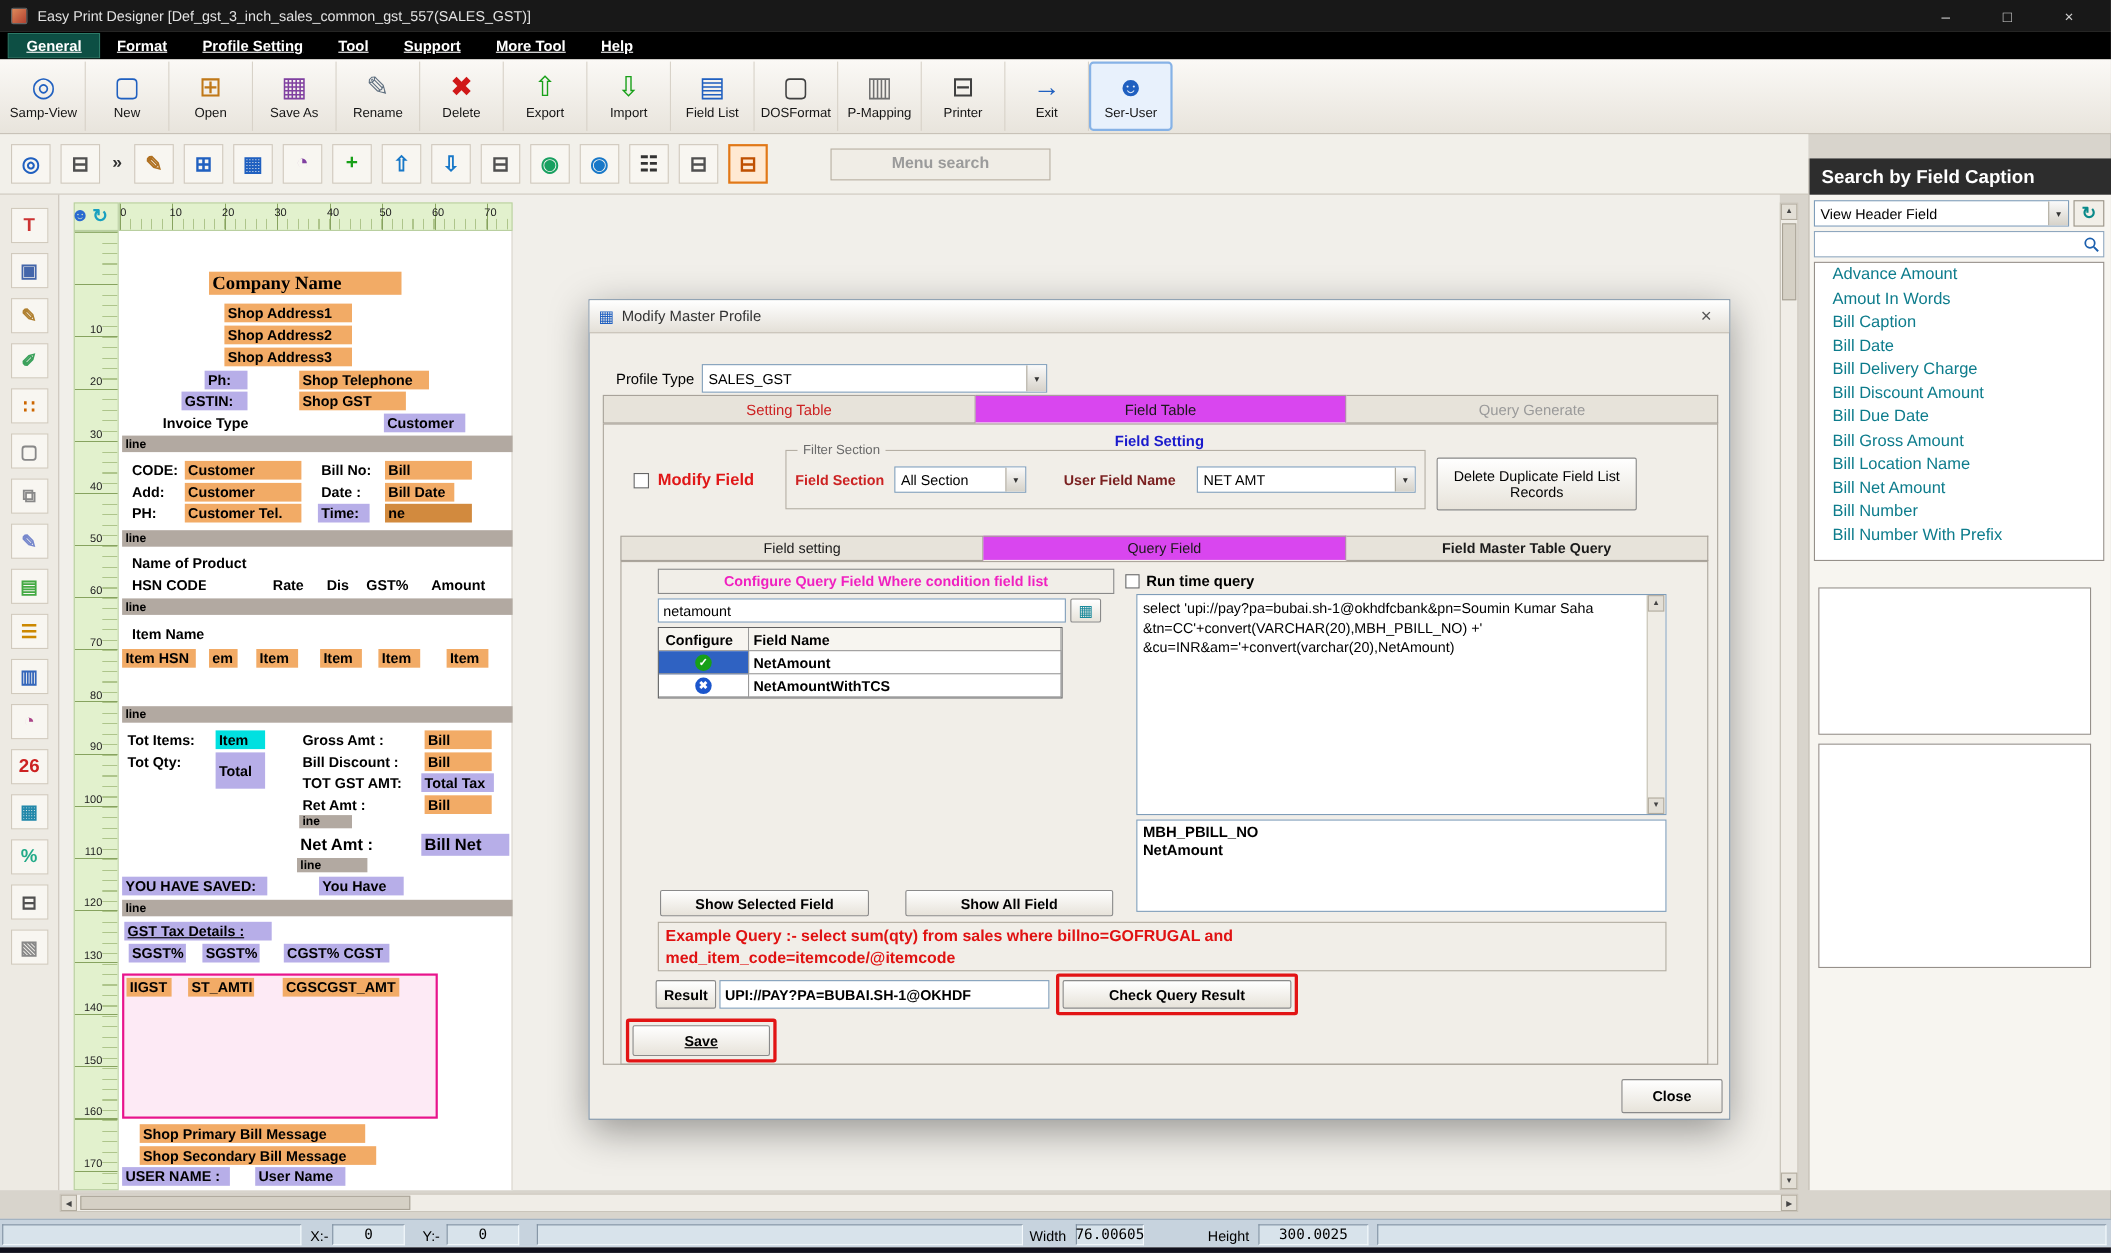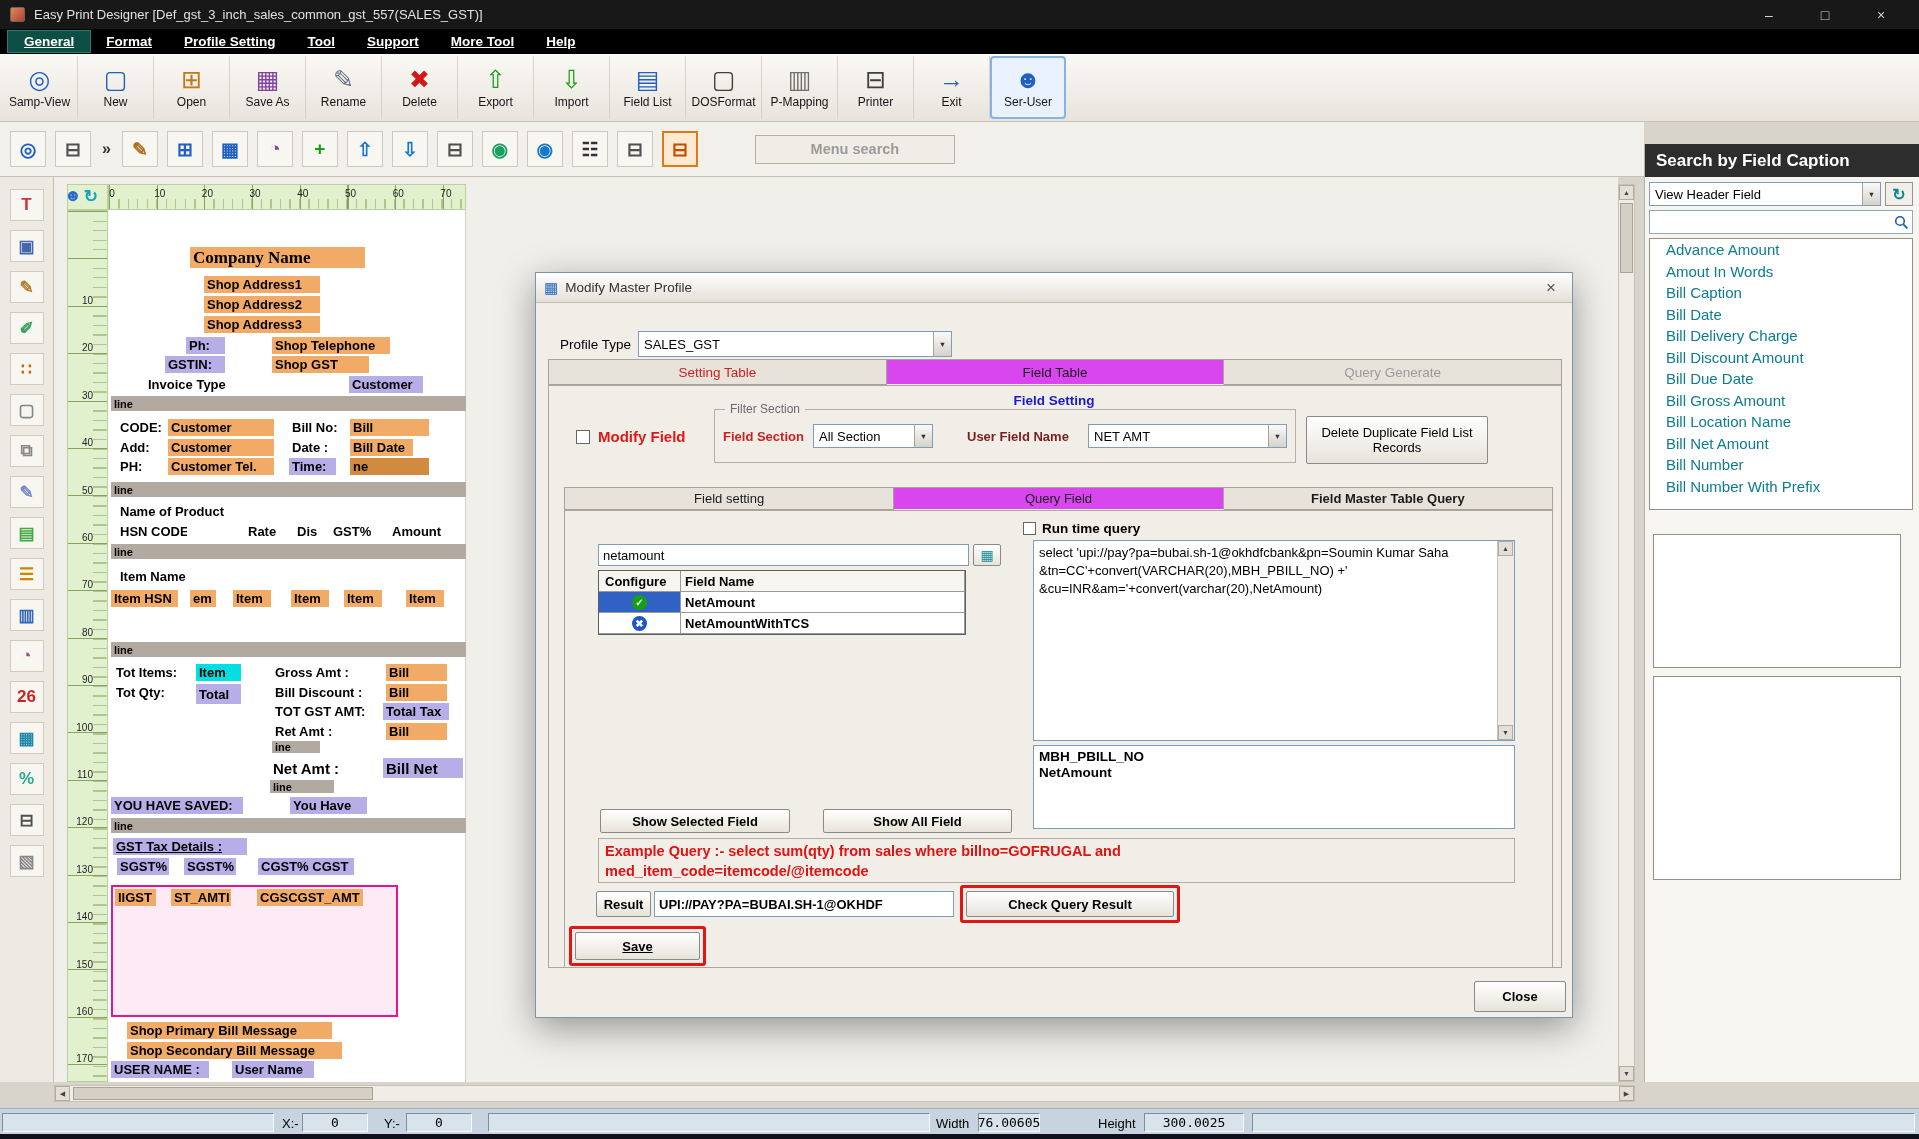--- a/index.html
+++ b/index.html
@@ -360,21 +360,21 @@
       <div class="cv-field bg-o" style="left: 233px; top: 590px; width: 38px; height: 17px; font-weight: bold;">Item</div>
       <div class="cv-field bg-o" style="left: 291px; top: 590px; width: 38px; height: 17px; font-weight: bold;">Item</div>
       <div class="cv-field bg-o" style="left: 344px; top: 590px; width: 38px; height: 17px; font-weight: bold;">Item</div>
       <div class="cv-field bg-o" style="left: 406px; top: 590px; width: 38px; height: 17px; font-weight: bold;">Item</div>
       <div class="cv-field bg-l" style="left: 111px; top: 642px; width: 355px; height: 15px; font-weight: bold; font-size: 11px;">line</div>
       <div class="cv-field bg-n" style="left: 113px; top: 664px; width: 72px; height: 17px; font-weight: bold;">Tot Items:</div>
       <div class="cv-field bg-c" style="left: 196px; top: 664px; width: 45px; height: 17px; font-weight: bold;">Item</div>
       <div class="cv-field bg-n" style="left: 272px; top: 664px; width: 82px; height: 17px; font-weight: bold;">Gross Amt :</div>
       <div class="cv-field bg-o" style="left: 386px; top: 664px; width: 61px; height: 17px; font-weight: bold;">Bill</div>
       <div class="cv-field bg-n" style="left: 113px; top: 684px; width: 60px; height: 17px; font-weight: bold;">Tot Qty:</div>
-      <div class="cv-field bg-p" style="left: 196px; top: 684px; width: 45px; height: 20px; font-weight: bold;">Total</div>
+      <div class="cv-field bg-p" style="left: 196px; top: 684px; width: 45px; height: 33px; font-weight: bold;">Total</div>
       <div class="cv-field bg-n" style="left: 272px; top: 684px; width: 94px; height: 17px; font-weight: bold;">Bill Discount :</div>
       <div class="cv-field bg-o" style="left: 386px; top: 684px; width: 61px; height: 17px; font-weight: bold;">Bill</div>
       <div class="cv-field bg-n" style="left: 272px; top: 703px; width: 102px; height: 17px; font-weight: bold;">TOT GST AMT:</div>
       <div class="cv-field bg-p" style="left: 383px; top: 703px; width: 66px; height: 17px; font-weight: bold;">Total Tax</div>
       <div class="cv-field bg-n" style="left: 272px; top: 723px; width: 68px; height: 17px; font-weight: bold;">Ret Amt :</div>
       <div class="cv-field bg-o" style="left: 386px; top: 723px; width: 61px; height: 17px; font-weight: bold;">Bill</div>
       <div class="cv-field bg-l" style="left: 272px; top: 741px; width: 48px; height: 12px; font-weight: bold; font-size: 11px;">ine</div>
       <div class="cv-field bg-n" style="left: 270px; top: 758px; width: 82px; height: 20px; font-weight: bold; font-size: 15px;">Net Amt :</div>
       <div class="cv-field bg-p" style="left: 383px; top: 758px; width: 80px; height: 20px; font-weight: bold; font-size: 15px;">Bill Net</div>
       <div class="cv-field bg-l" style="left: 270px; top: 780px; width: 64px; height: 13px; font-weight: bold; font-size: 11px;">line</div>
@@ -481,20 +481,21 @@
 
     <button class="btn" style="position:absolute;left:770px;top:143px;width:182px;height:48px;padding:0 10px">Delete Duplicate Field List Records</button>
 
     <div class="dlg-tabs" style="left:28px;top:214px;width:989px">
         <div class="dlg-tab inner">Field setting</div>
         <div class="dlg-tab inner active">Query Field</div>
         <div class="dlg-tab inner t-bold">Field Master Table Query</div>
       </div>
     <div class="panel" style="left:28px;top:237px;width:989px;height:458px"></div>
 
+    <div class="magenta-box" style="left:62px;top:244px;width:415px;height:23px">Configure Query Field Where condition field list</div>
 
     <span class="chk" style="left:487px;top:249px;width:13px;height:13px"></span>
     <span class="dlg-label" style="left:506px;top:248px;font-weight:bold">Run time query</span>
 
     <input class="dlg-input" style="left: 62px; top: 271px; width: 371px; height: 22px;" value="netamount">
     <button class="btn" style="position:absolute;left:437px;top:271px;width:28px;height:22px;color:#18889a;font-size:14px">▦</button>
 
     <div class="cfg-table" style="left:62px;top:297px;width:368px">
       <div class="cfg-row">
         <div class="cfg-cell hdr" style="padding-left:6px">Configure</div>

